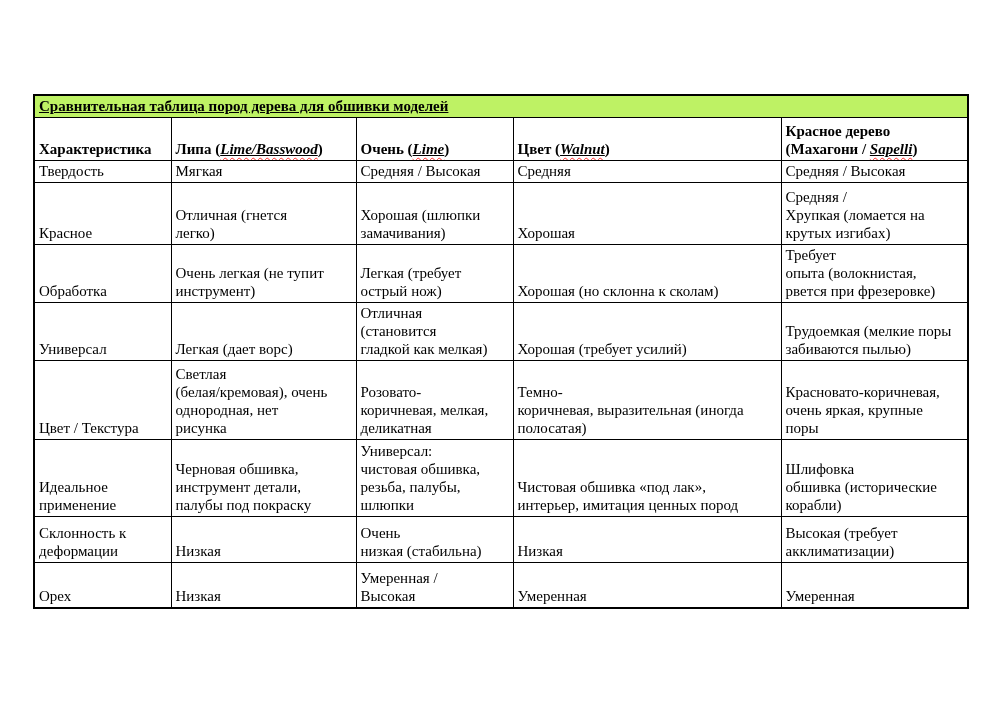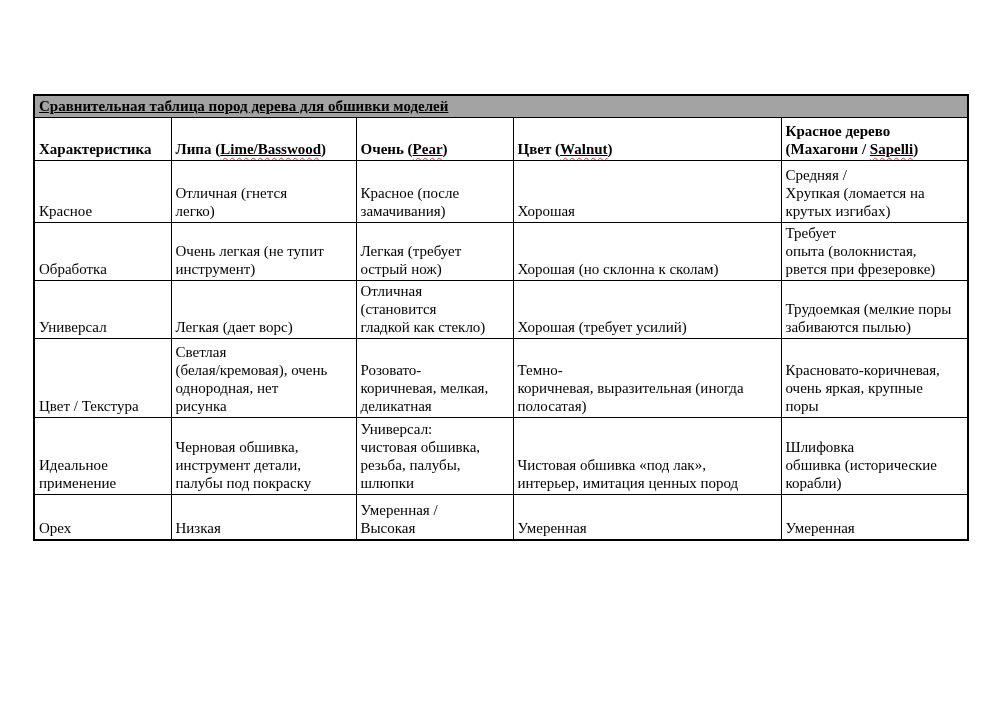--- a/index.html
+++ b/index.html
@@ -18,33 +18,34 @@
     vertical-align:bottom;
     text-align:left;
     font-size:15px;
     line-height:18px;
     padding:1px 4px 2px 4px;
     white-space:pre-line;
     overflow:hidden;
   }
   table.cmp th{font-weight:bold;}
   td.title-cell{
-    background:#a3a3a3;
+    background:#bef264;
     text-align:center;
     font-weight:bold;
     text-decoration:underline;
     vertical-align:middle;
     white-space:nowrap;
     padding:1px 2px;
   }
   .lat{text-decoration:underline;}
   .sq{
     text-decoration:underline wavy #ff2a2a;
     text-decoration-thickness:1px;
     text-underline-offset:3px;
+    font-style:italic;
   }
   td.row-label{white-space:pre-line;}
 </style>
 </head>
 <body>
 
 <div class="page">
   <table class="cmp">
     <colgroup>
       <col style="width:137px">
@@ -55,32 +56,39 @@
     </colgroup>
 
     <tbody>
         <tr style="height:22px">
       <td class="title-cell" colspan="5">Сравнительная таблица пород дерева для обшивки моделей</td>
     </tr>
 
     <tr style="height:43px">
       <th><span>Характеристика</span><span class="lat"><span class="sq"></span></span><span></span></th>
       <th><span>Липа (</span><span class="lat"><span class="sq">Lime/Basswood</span></span><span>)</span></th>
-      <th><span>Очень (</span><span class="lat"><span class="sq">Pear</span></span><span>)</span></th>
+      <th><span>Очень (</span><span class="lat"><span class="sq">Lime</span></span><span>)</span></th>
       <th><span>Цвет (</span><span class="lat"><span class="sq">Walnut</span></span><span>)</span></th>
       <th><span>Красное дерево
 (Махагони / </span><span class="lat"><span class="sq">Sapelli</span></span><span>)</span></th>
     </tr>
 
+    <tr style="height:20px">
+      <td class="row-label">Твердость</td>
+      <td>Мягкая</td>
+      <td>Средняя / Высокая</td>
+      <td>Средняя</td>
+      <td>Средняя / Высокая</td>
+    </tr>
 
     <tr style="height:62px">
       <td class="row-label">Красное</td>
       <td>Отличная (гнется
 легко)</td>
-      <td>Красное (после
+      <td>Хорошая (шлюпки
 замачивания)</td>
       <td>Хорошая</td>
       <td>Средняя /
 Хрупкая (ломается на
 крутых изгибах)</td>
     </tr>
 
     <tr style="height:56px">
       <td class="row-label">Обработка</td>
       <td>Очень легкая (не тупит
@@ -91,21 +99,21 @@
       <td>Требует
 опыта (волокнистая,
 рвется при фрезеровке)</td>
     </tr>
 
     <tr style="height:57px">
       <td class="row-label">Универсал</td>
       <td>Легкая (дает ворс)</td>
       <td>Отличная
 (становится
-гладкой как стекло)</td>
+гладкой как мелкая)</td>
       <td>Хорошая (требует усилий)</td>
       <td>Трудоемкая (мелкие поры
 забиваются пылью)</td>
     </tr>
 
     <tr style="height:79px">
       <td class="row-label">Цвет / Текстура</td>
       <td>Светлая
 (белая/кремовая), очень
 однородная, нет
@@ -131,20 +139,30 @@
 чистовая обшивка,
 резьба, палубы,
 шлюпки</td>
       <td>Чистовая обшивка «под лак»,
 интерьер, имитация ценных пород</td>
       <td>Шлифовка
 обшивка (исторические
 корабли)</td>
     </tr>
 
+    <tr style="height:46px">
+      <td class="row-label">Склонность к
+деформации</td>
+      <td>Низкая</td>
+      <td>Очень
+низкая (стабильна)</td>
+      <td>Низкая</td>
+      <td>Высокая (требует
+акклиматизации)</td>
+    </tr>
 
     <tr style="height:45px">
       <td class="row-label">Орех</td>
       <td>Низкая</td>
       <td>Умеренная /
 Высокая</td>
       <td>Умеренная</td>
       <td>Умеренная</td>
     </tr>
   </tbody>

